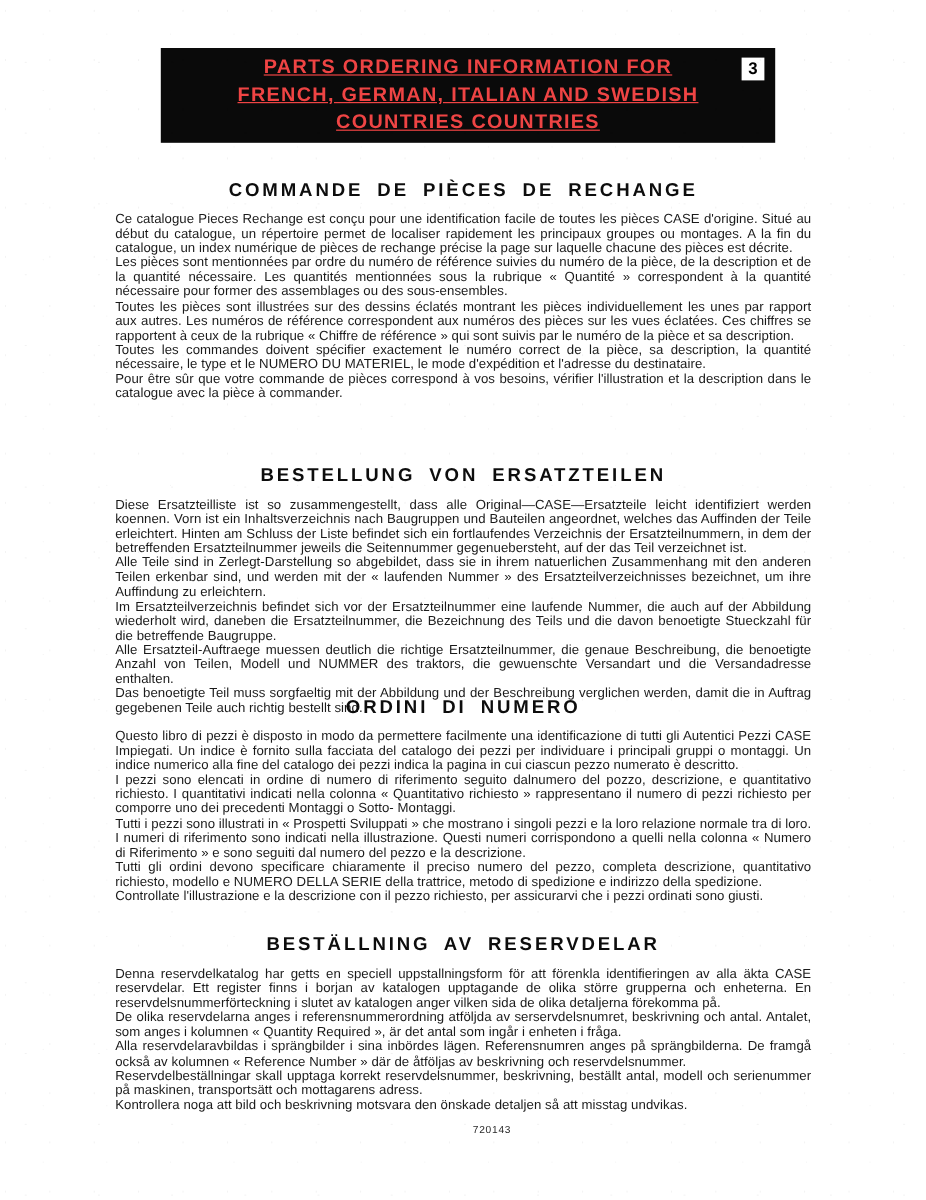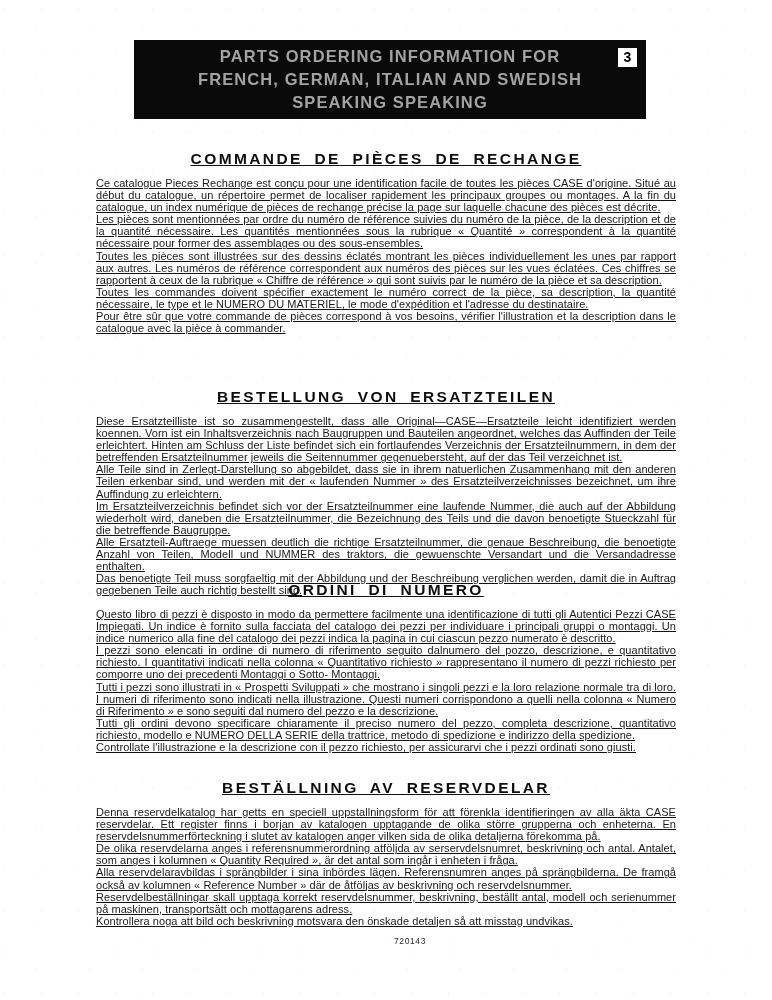--- a/index.html
+++ b/index.html
@@ -36,42 +36,42 @@
     align-items: center;
     justify-content: center;
     text-align: center;
   }
   .banner-line {
     font-size: 16.5px;
     font-weight: bold;
     letter-spacing: 1.1px;
     line-height: 23px;
     white-space: nowrap;
-    color: #a3a3a3;
+    color: #ef4444;
+    text-decoration: underline;
   }
   .page-badge {
     position: absolute;
     right: 9px;
     top: 8px;
     width: 19px;
     height: 19px;
     background: #ffffff;
     color: #000000;
     font-size: 14px;
     font-weight: bold;
     line-height: 19px;
     text-align: center;
   }
 
   
   .section {
     position: absolute;
     left: 96px;
     width: 580px;
-    text-decoration: underline;
   }
   .section-title {
     font-size: 15.5px;
     font-weight: bold;
     letter-spacing: 2.4px;
     text-align: center;
     color: #0d0d0d;
     margin: 0 0 9px 0;
     word-spacing: 5px;
   }
@@ -120,21 +120,21 @@
   }
 </style>
 </head>
 <body>
 
 <div class="page">
 
   <div class="banner">
     <div class="banner-line">PARTS ORDERING INFORMATION FOR</div>
     <div class="banner-line">FRENCH, GERMAN, ITALIAN AND SWEDISH</div>
-    <div class="banner-line">SPEAKING SPEAKING</div>
+    <div class="banner-line">COUNTRIES COUNTRIES</div>
     <div class="page-badge">3</div>
   </div>
 
   <div class="section" id="sec-fr">
     <h2 class="section-title">COMMANDE DE PIÈCES DE RECHANGE</h2>
     <p class="para">Ce catalogue Pieces Rechange est conçu pour une identification facile de toutes les pièces CASE d'origine. Situé au début du catalogue, un répertoire permet de localiser rapidement les principaux groupes ou montages. A la fin du catalogue, un index numérique de pièces de rechange précise la page sur laquelle chacune des pièces est décrite.</p>
     <p class="para">Les pièces sont mentionnées par ordre du numéro de référence suivies du numéro de la pièce, de la description et de la quantité nécessaire. Les quantités mentionnées sous la rubrique « Quantité » correspondent à la quantité nécessaire pour former des assemblages ou des sous-ensembles.</p>
     <p class="para">Toutes les pièces sont illustrées sur des dessins éclatés montrant les pièces individuellement les unes par rapport aux autres. Les numéros de référence correspondent aux numéros des pièces sur les vues éclatées. Ces chiffres se rapportent à ceux de la rubrique « Chiffre de référence » qui sont suivis par le numéro de la pièce et sa description.</p>
     <p class="para">Toutes les commandes doivent spécifier exactement le numéro correct de la pièce, sa description, la quantité nécessaire, le type et le NUMERO DU MATERIEL, le mode d'expédition et l'adresse du destinataire.</p>
     <p class="para">Pour être sûr que votre commande de pièces correspond à vos besoins, vérifier l'illustration et la description dans le catalogue avec la pièce à commander.</p>

